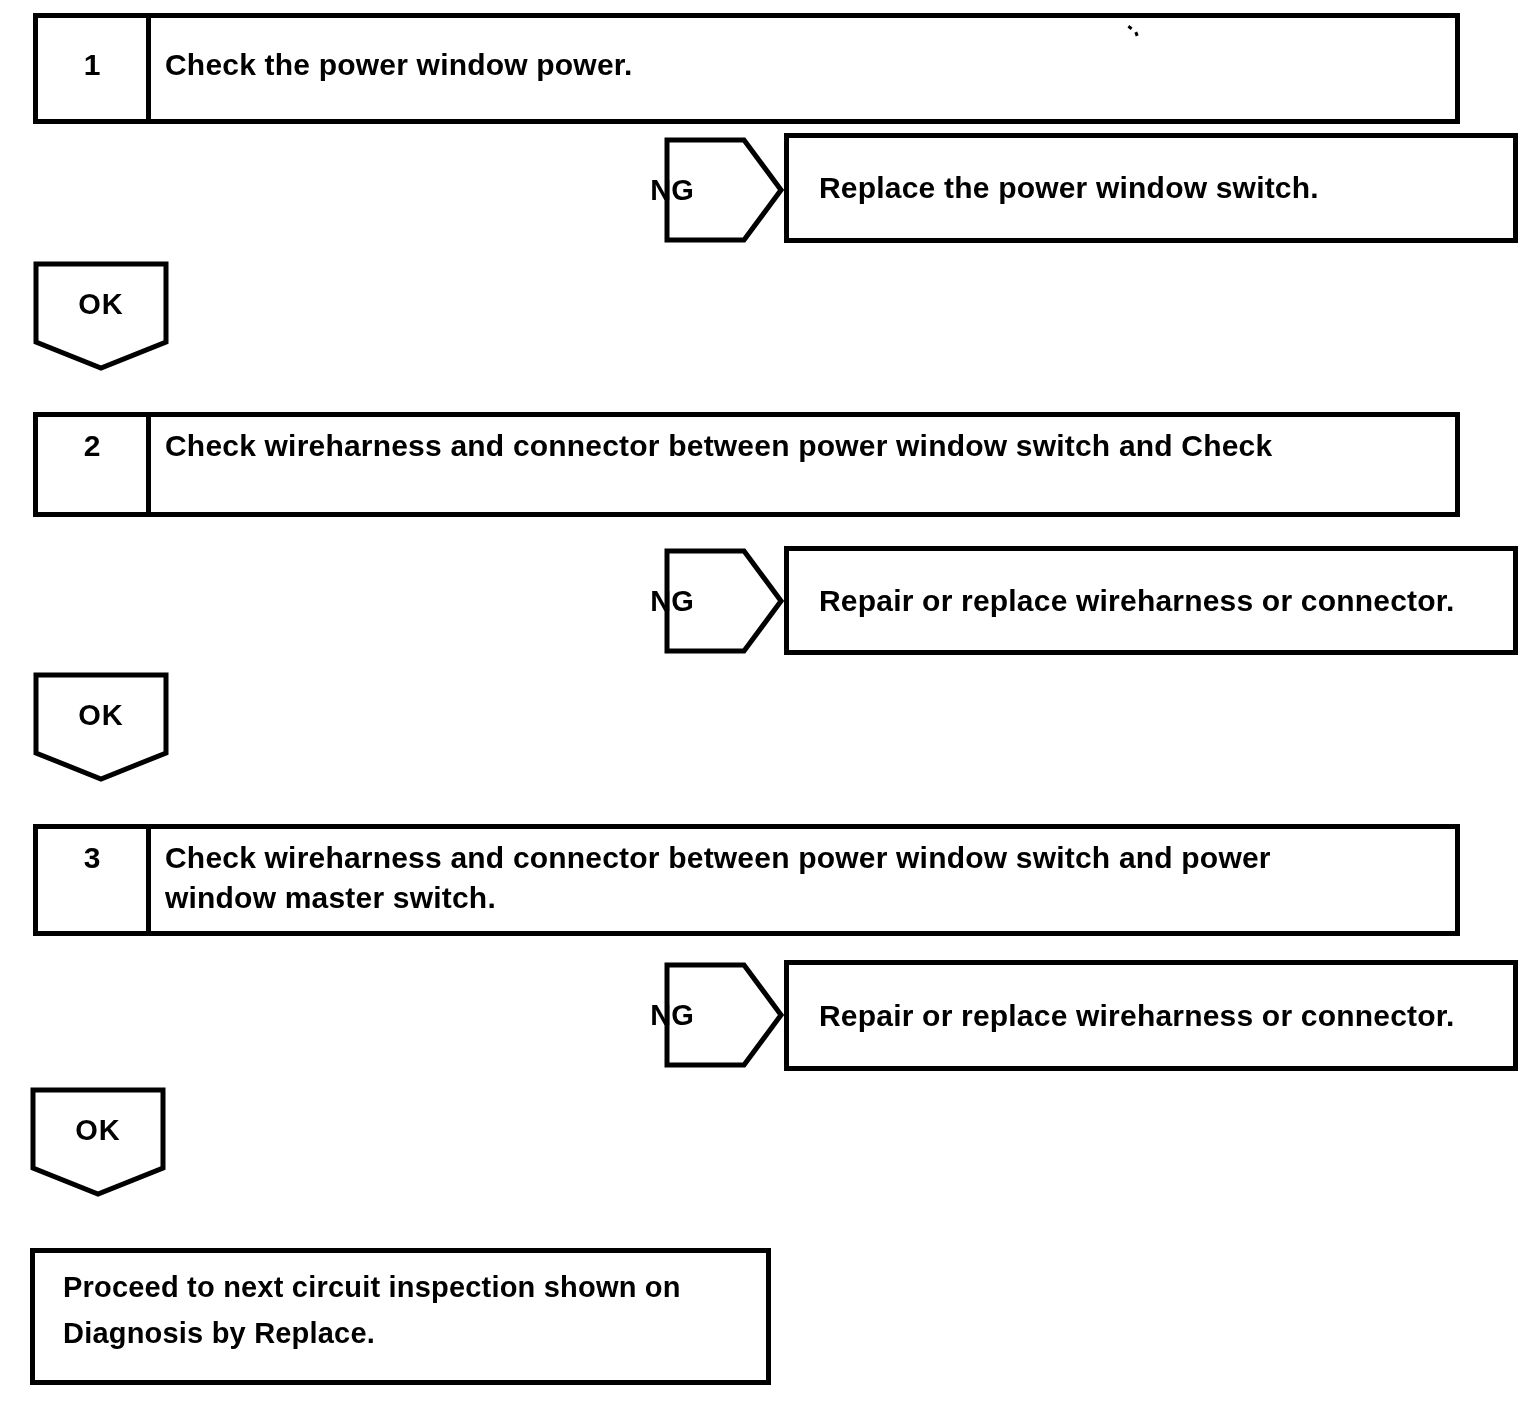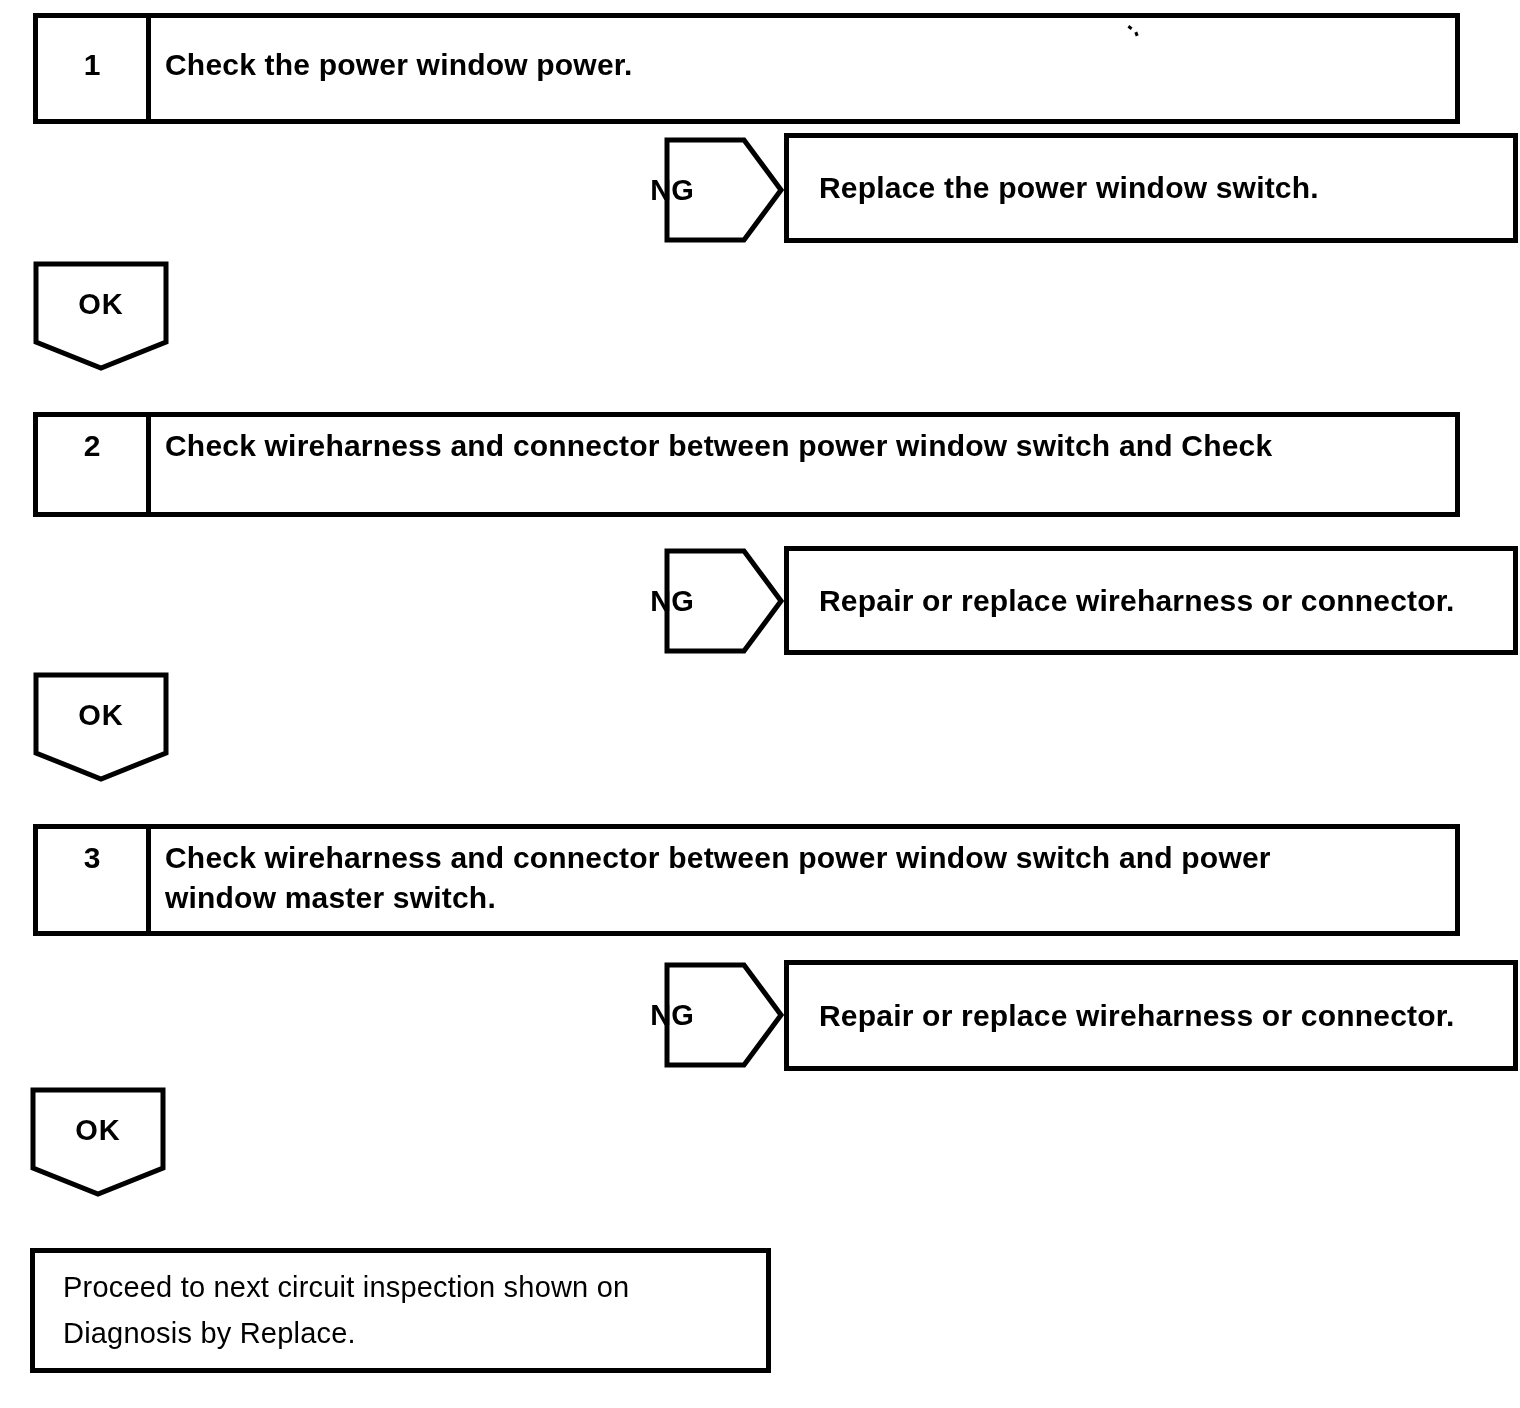--- a/index.html
+++ b/index.html
@@ -100,22 +100,22 @@
   }
   
   .final-box {
     position: absolute;
     left: 30px;
     top: 1248px;
     width: 693px;
     height: 100px;
     border: 5px solid #000;
     background: #fff;
-    padding: 11px 10px 4px 28px;
-    font-weight: 400;
+    padding: 11px 10px 16px 28px;
+    font-weight: 700;
     font-size: 29px;
     line-height: 46px;
     letter-spacing: 0.2px;
   }
   
   .speckle {
     position: absolute;
     left: 1128px;
     top: 26px;
     width: 12px;

